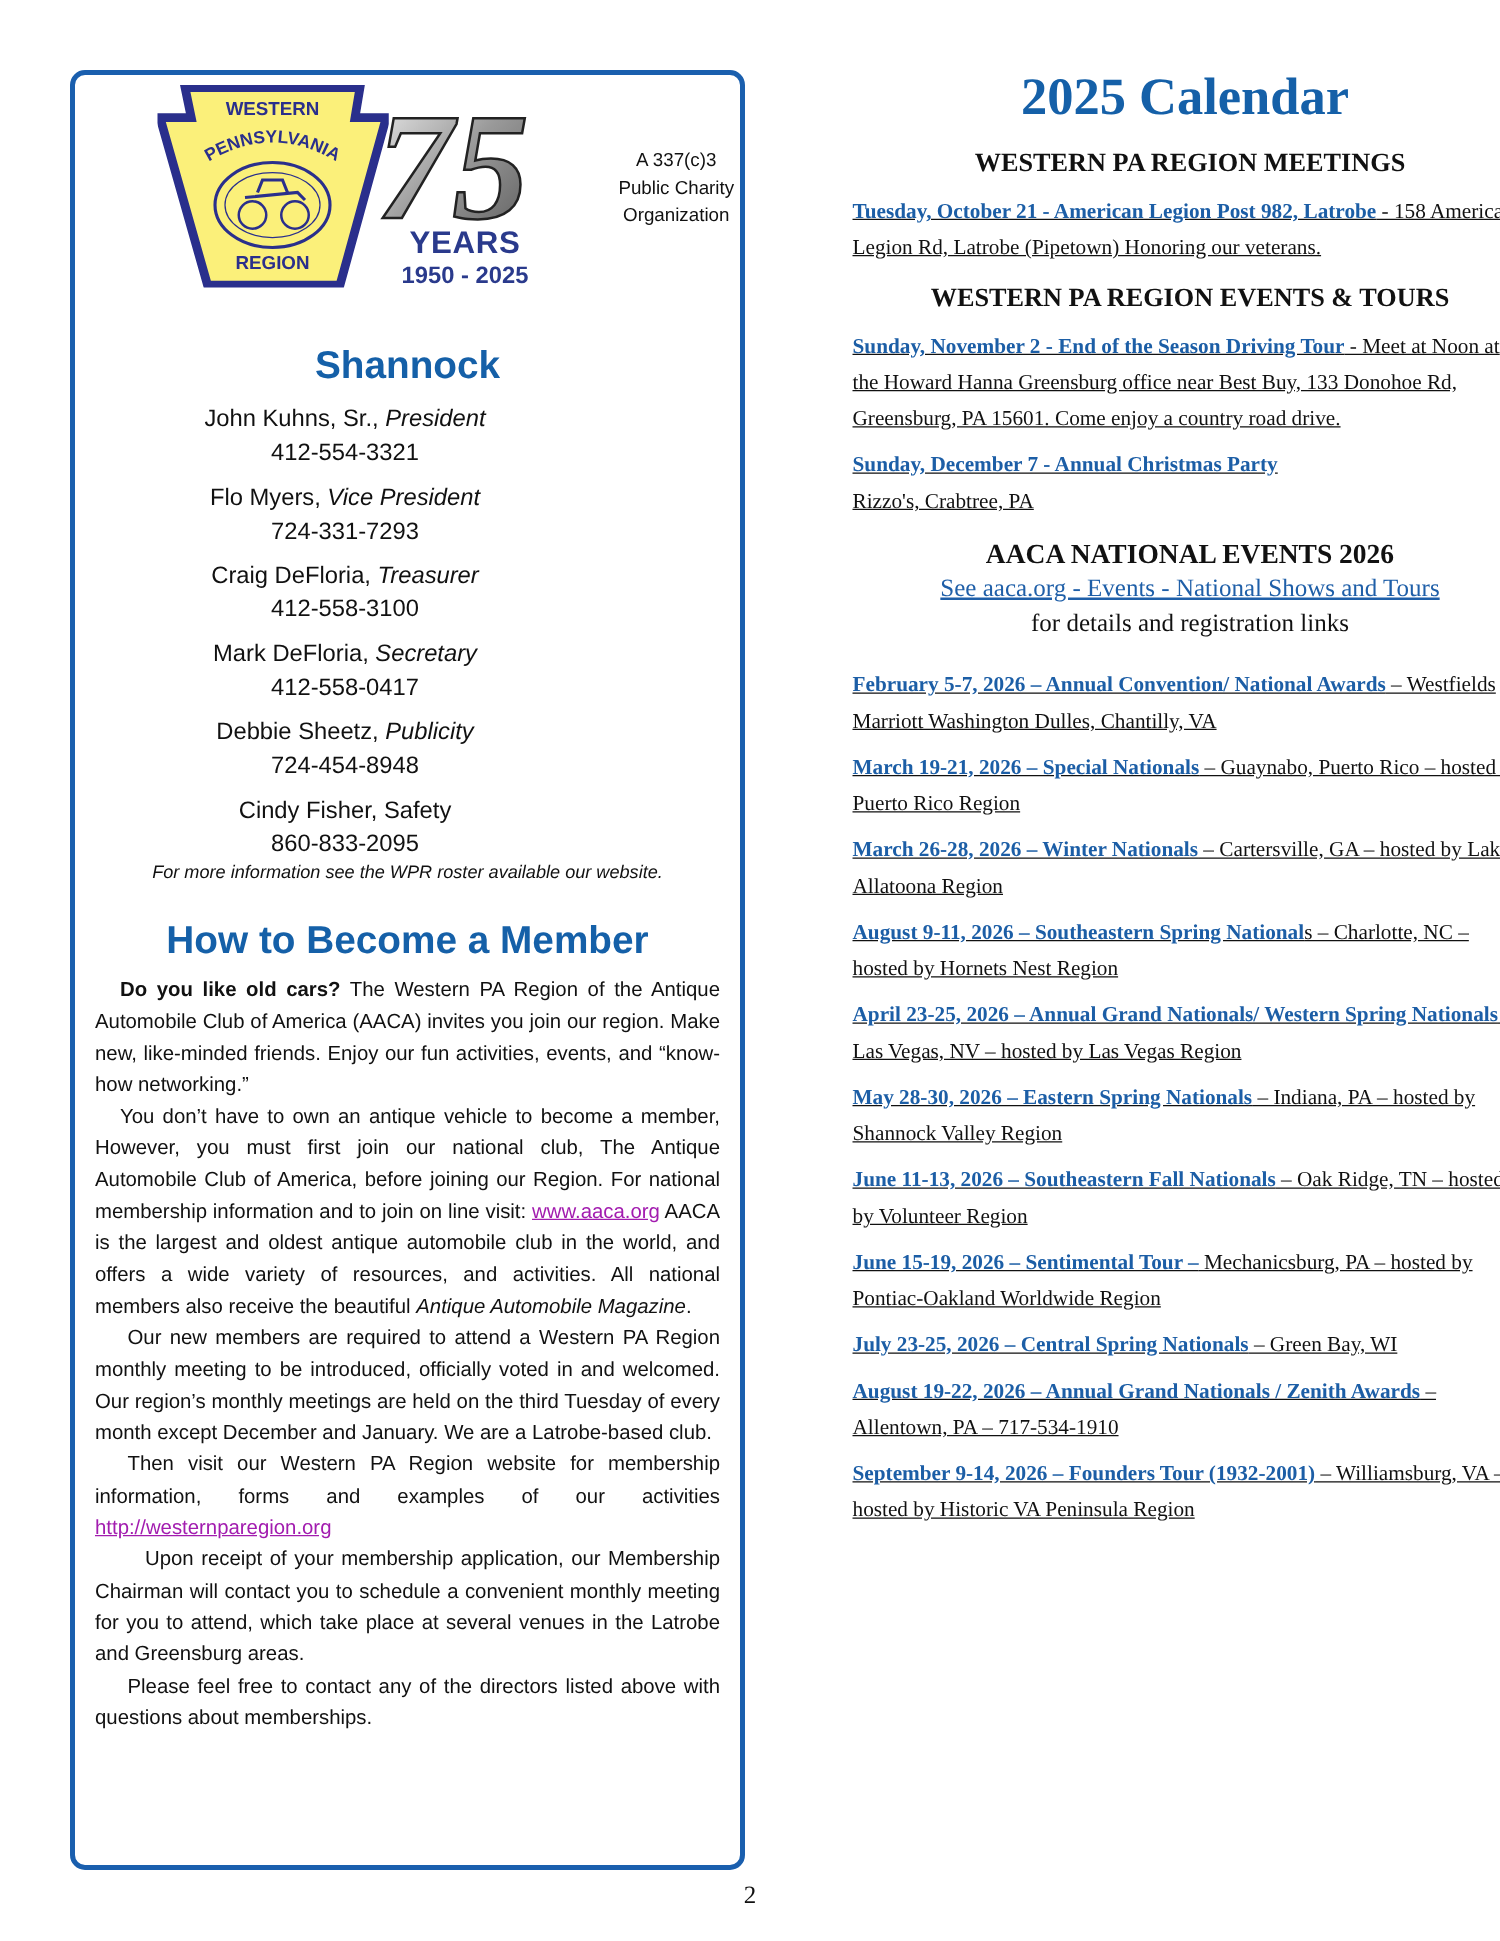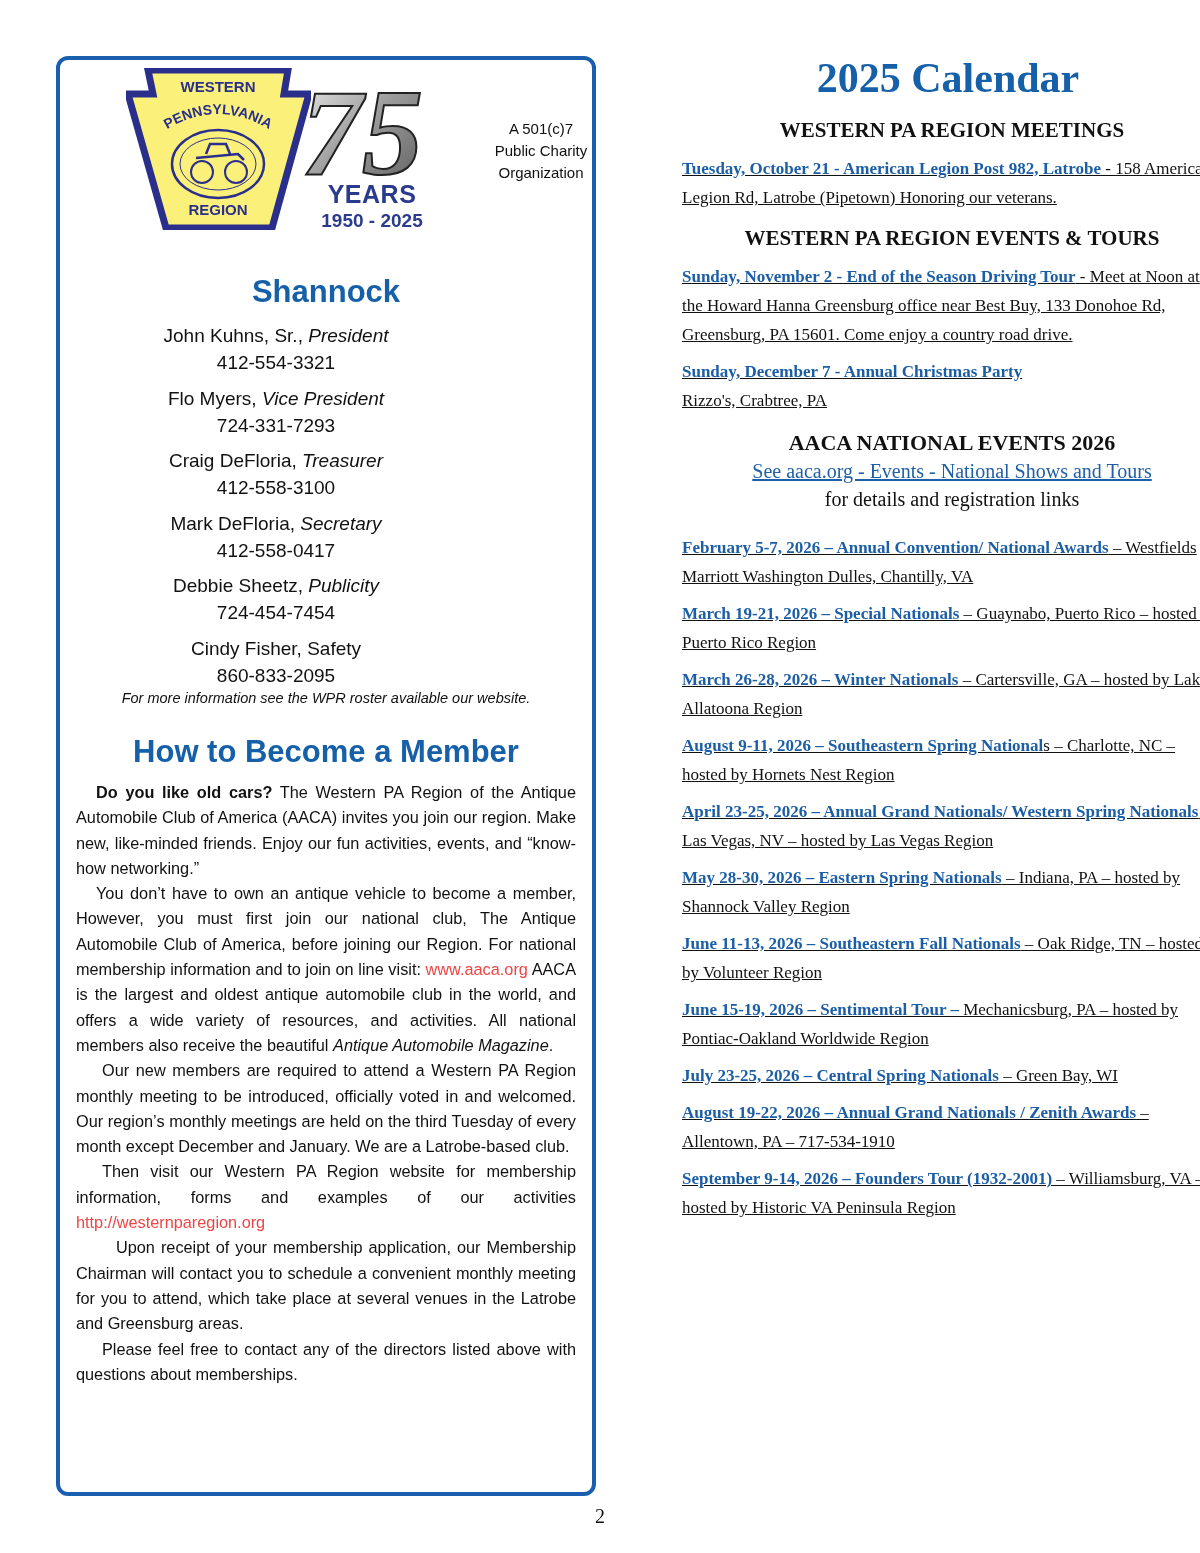--- a/index.html
+++ b/index.html
@@ -49,21 +49,21 @@
     position: absolute; left: 0; top: 674px; width: 532px; text-align: center;
     font-family: "Liberation Sans", sans-serif; font-weight: bold; color: #1560a8; font-size: 31px;
   }
   .member-body {
     position: absolute; left: 16px; top: 720px; width: 500px;
     font-family: "Liberation Sans", sans-serif; font-size: 16.3px; line-height: 25.3px;
     text-align: justify; color: #111;
   }
   .member-body p { text-indent: 20px; }
   .member-body b { font-weight: bold; }
-  .member-body a { color: #ef4444; }
+  .member-body a { color: #a21caf; text-decoration: underline; }
   .member-body .ind2 { text-indent: 26px; }
   .member-body .ind3 { text-indent: 40px; }
 
   
   .right-col {
     position: absolute; left: 634px; top: 50px; width: 540px;
     font-family: "Liberation Serif", serif; color: #111; margin-left: 48px;
   }
   .cal-title {
     text-align: center; color: #1560a8; font-weight: bold; font-size: 42px; line-height: 56px;
@@ -107,21 +107,21 @@
           <stop offset="0" stop-color="#f2f2f2"></stop>
             <stop offset="0.5" stop-color="#9a9a9a"></stop>
             <stop offset="1" stop-color="#5a5a5a"></stop>
         </linearGradient>
       </defs>
       <text x="60" y="104" text-anchor="middle" font-family="Liberation Serif, serif" font-style="italic" font-weight="bold" font-size="122" fill="url(#silver)" stroke="#222" stroke-width="2">75</text>
     </svg>
     <div class="years-text">YEARS</div>
     <div class="years-range">1950 - 2025</div>
     <div class="charity">
-      <div>A 501(c)7</div>
+      <div>A 337(c)3</div>
       <div>Public Charity</div>
       <div>Organization</div>
     </div>
   </div>
 
   <div class="directors-heading">Shannock</div>
   <div class="directors-list">
     <div class="director">
       <div><span>John Kuhns, Sr., </span><span class="role">President</span></div>
       <div>412-554-3321</div>
@@ -133,21 +133,21 @@
     <div class="director">
       <div><span>Craig DeFloria, </span><span class="role">Treasurer</span></div>
       <div>412-558-3100</div>
     </div>
     <div class="director">
       <div><span>Mark DeFloria, </span><span class="role">Secretary</span></div>
       <div>412-558-0417</div>
     </div>
     <div class="director">
       <div><span>Debbie Sheetz, </span><span class="role">Publicity</span></div>
-      <div>724-454-7454</div>
+      <div>724-454-8948</div>
     </div>
     <div class="director">
       <div><span>Cindy Fisher, </span><span>Safety</span></div>
       <div>860-833-2095</div>
     </div>
   </div>
   <div class="directors-note">For more information see the WPR roster available our website.</div>
 
   <div class="member-heading">How to Become a Member</div>
   <div class="member-body">

